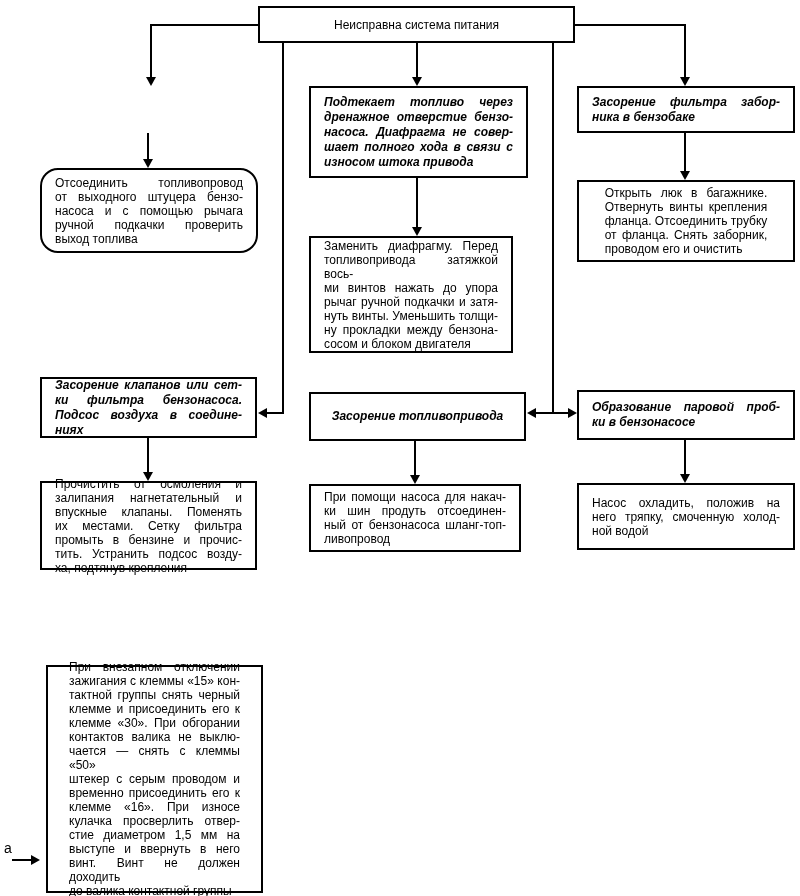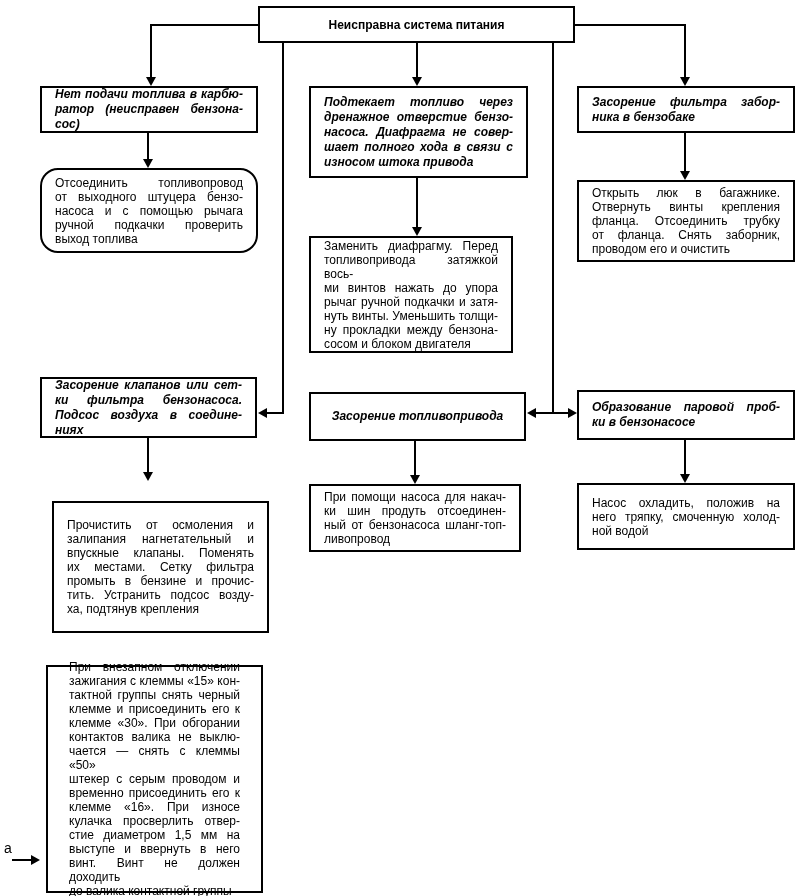--- a/index.html
+++ b/index.html
@@ -21,21 +21,21 @@
     justify-content: center;
     font-size: 12px;
     line-height: 14px;
   }
   .box.cause {
     font-weight: 700;
     font-style: italic;
     line-height: 15px;
   }
   .box.title {
-    font-weight: 700;
+    font-weight: 400;
     font-style: normal;
   }
   .pad { padding: 0 13px; }
   .padwide { padding: 0 21px; margin-left: 6px; }
   .center { text-align: center; }
   .tline { text-align: justify; text-align-last: justify; }
   .tline.last { text-align-last: left; }
   .line { position: absolute; background: #000; }
   .ah { position: absolute; width: 0; height: 0; }
   .ah.down  { border-left: 5px solid transparent; border-right: 5px solid transparent; border-top: 9px solid #000; }
@@ -51,27 +51,20 @@
 </style>
 </head>
 <body>
 
 <div class="canvas">
 
   <div class="box title center" style="left:258px; top:6px; width:317px; height:37px;">
     <div>Неисправна система питания</div>
   </div>
 
-  <div class="box cause pad" style="left:40px; top:86px; width:218px; height:47px;">
-    <div>
-        <div class="tline">Нет подачи топлива в карбю-</div>
-        <div class="tline">ратор (неисправен бензона-</div>
-        <div class="tline last">сос)</div>
-      </div>
-  </div>
 
   <div class="box cause pad" style="left:577px; top:86px; width:218px; height:47px;">
     <div>
         <div class="tline">Засорение фильтра забор-</div>
         <div class="tline last">ника в бензобаке</div>
       </div>
   </div>
 
   <div class="box cause pad" style="left:309px; top:86px; width:219px; height:92px;">
     <div>
@@ -98,21 +91,21 @@
         <div class="tline">Заменить диафрагму. Перед</div>
         <div class="tline">топливопривода затяжкой вось-</div>
         <div class="tline">ми винтов нажать до упора</div>
         <div class="tline">рычаг ручной подкачки и затя-</div>
         <div class="tline">нуть винты. Уменьшить толщи-</div>
         <div class="tline">ну прокладки между бензона-</div>
         <div class="tline last">сосом и блоком двигателя</div>
       </div>
   </div>
 
-  <div class="box pad" style="left:577px; top:180px; width:218px; height:82px;">
+  <div class="box pad" style="left:577px; top:180px; width:218px; height:82px;align-items:center;">
     <div>
         <div class="tline">Открыть люк в багажнике.</div>
         <div class="tline">Отвернуть винты крепления</div>
         <div class="tline">фланца. Отсоединить трубку</div>
         <div class="tline">от фланца. Снять заборник,</div>
         <div class="tline last">проводом его и очистить</div>
       </div>
   </div>
 
   <div class="box cause pad" style="left:40px; top:377px; width:217px; height:61px;">
@@ -128,21 +121,21 @@
     <div>Засорение топливопривода</div>
   </div>
 
   <div class="box cause pad" style="left:577px; top:390px; width:218px; height:50px;">
     <div>
         <div class="tline">Образование паровой проб-</div>
         <div class="tline last">ки в бензонасосе</div>
       </div>
   </div>
 
-  <div class="box pad" style="left:52px; top:481px; width:217px; height:132px;margin-top:20px;">
+  <div class="box pad" style="left:40px; top:481px; width:217px; height:89px;">
     <div>
         <div class="tline">Прочистить от осмоления и</div>
         <div class="tline">залипания нагнетательный и</div>
         <div class="tline">впускные клапаны. Поменять</div>
         <div class="tline">их местами. Сетку фильтра</div>
         <div class="tline">промыть в бензине и прочис-</div>
         <div class="tline">тить. Устранить подсос возду-</div>
         <div class="tline last">ха, подтянув крепления</div>
       </div>
   </div>

